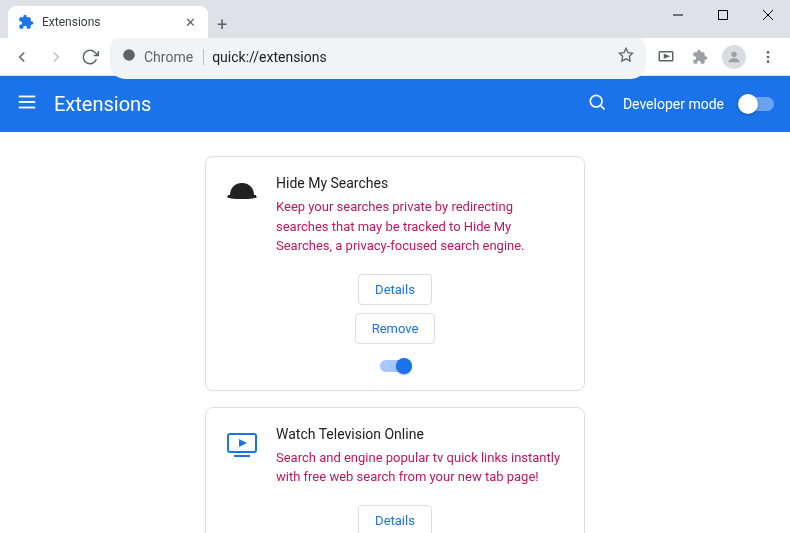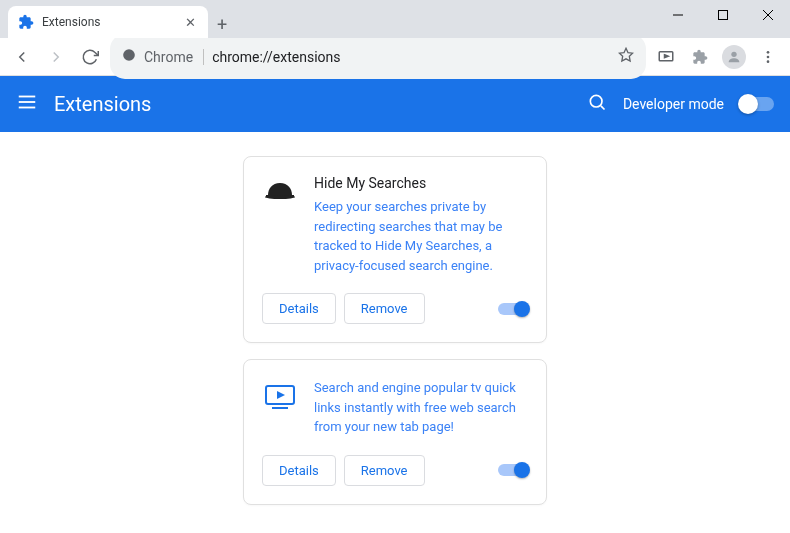--- a/index.html
+++ b/index.html
@@ -30,26 +30,26 @@
 .ext-header { height: 56px; background: #1a73e8; display: flex; align-items: center; padding: 0 16px; color: #fff; gap: 16px; }
 .hamburger { cursor: pointer; }
 .ext-title { font-size: 20px; font-weight: 400; flex: 1; }
 .search-icon { cursor: pointer; }
 .devmode { font-size: 14px; }
 .toggle-blue { width: 34px; height: 14px; background: rgba(255,255,255,0.35); border-radius: 7px; position: relative; cursor: pointer; }
 .toggle-blue::after { content: ""; position: absolute; width: 20px; height: 20px; background: #fff; border-radius: 50%; top: -3px; left: -2px; box-shadow: 0 1px 3px rgba(0,0,0,0.3); }
 
 
 .content { background: #fff; padding: 24px 0; display: flex; flex-direction: column; align-items: center; gap: 16px; height: calc(100% - 132px); overflow: auto; }
-.card { width: 304px; background: #fff; border: 1px solid #e0e0e0; border-radius: 8px; padding: 18px; box-shadow: 0 1px 2px rgba(0,0,0,0.03); }
+.card { width: 380px; background: #fff; border: 1px solid #e0e0e0; border-radius: 8px; padding: 18px; box-shadow: 0 1px 2px rgba(0,0,0,0.03); }
 .card-top { display: flex; gap: 16px; }
 .ext-icon { width: 36px; height: 36px; flex-shrink: 0; display: flex; align-items: center; justify-content: center; }
 .ext-name { font-size: 14px; color: #202124; margin-bottom: 6px; }
-.ext-desc { font-size: 13px; color: #3b82f6; line-height: 1.5; }
-.card-bottom { display: flex; align-items: center; gap: 8px; margin-top: 18px; }
+.ext-desc { font-size: 13px; color: #be185d; line-height: 1.5; }
+.card-bottom { display: flex; align-items: center; gap: 8px; margin-top: 18px; flex-direction: column; }
 .btn { border: 1px solid #dadce0; background: #fff; color: #1a73e8; font-size: 13px; padding: 7px 16px; border-radius: 4px; cursor: pointer; }
 .spacer { flex: 1; }
 .toggle-on { width: 30px; height: 12px; background: #a8c7fa; border-radius: 6px; position: relative; cursor: pointer; }
 .toggle-on::after { content: ""; position: absolute; width: 16px; height: 16px; background: #1a73e8; border-radius: 50%; top: -2px; right: -2px; box-shadow: 0 1px 2px rgba(0,0,0,0.3); }
 </style>
 </head>
 <body>
 
 <div class="titlebar">
   <div class="tab">
@@ -97,21 +97,21 @@
       <svg width="18" height="18" viewBox="0 0 24 24" fill="none" stroke="#5f6368" stroke-width="2">
         <path d="M23 4v6h-6"></path>
         <path d="M20.49 15a9 9 0 1 1-2.12-9.36L23 10"></path>
       </svg>
     </div>
   <div class="omnibox">
     <span><svg width="14" height="14" viewBox="0 0 24 24" fill="#5f6368">
           <circle cx="12" cy="12" r="10"></circle>
         </svg></span>
     <span class="prefix">Chrome</span>
-    <span class="url">chrome://extensions</span>
+    <span class="url">quick://extensions</span>
     <span class="star"><svg width="16" height="16" viewBox="0 0 24 24" fill="none" stroke="#5f6368" stroke-width="2">
           <polygon points="12 2 15 8.5 22 9.3 17 14 18.2 21 12 17.8 5.8 21 7 14 2 9.3 9 8.5 12 2"></polygon>
         </svg></span>
   </div>
   <div class="tool-icon">
       <svg width="18" height="18" viewBox="0 0 24 24" fill="none" stroke="#5f6368" stroke-width="2">
         <rect x="3" y="5" width="18" height="12" rx="1"></rect>
         <polygon points="10 9 15 11 10 13" fill="#5f6368"></polygon>
       </svg>
     </div>
@@ -178,20 +178,21 @@
   <div class="card">
     <div class="card-top">
       <div class="ext-icon">
         <svg viewBox="0 0 36 36" width="36" height="36">
             <rect x="4" y="8" width="28" height="18" rx="2" fill="none" stroke="#1a73e8" stroke-width="2"></rect>
             <polygon points="15,13 23,17 15,21" fill="#1a73e8"></polygon>
             <line x1="10" y1="30" x2="26" y2="30" stroke="#1a73e8" stroke-width="2"></line>
           </svg>
       </div>
       <div>
+        <div class="ext-name">Watch Television Online</div>
         <div class="ext-desc">Search and engine popular tv quick links instantly with free web search from your new tab page!</div>
       </div>
     </div>
     <div class="card-bottom">
       <button class="btn">Details</button>
       <button class="btn">Remove</button>
       <div class="spacer"></div>
       <div class="toggle-on"></div>
     </div>
   </div>

